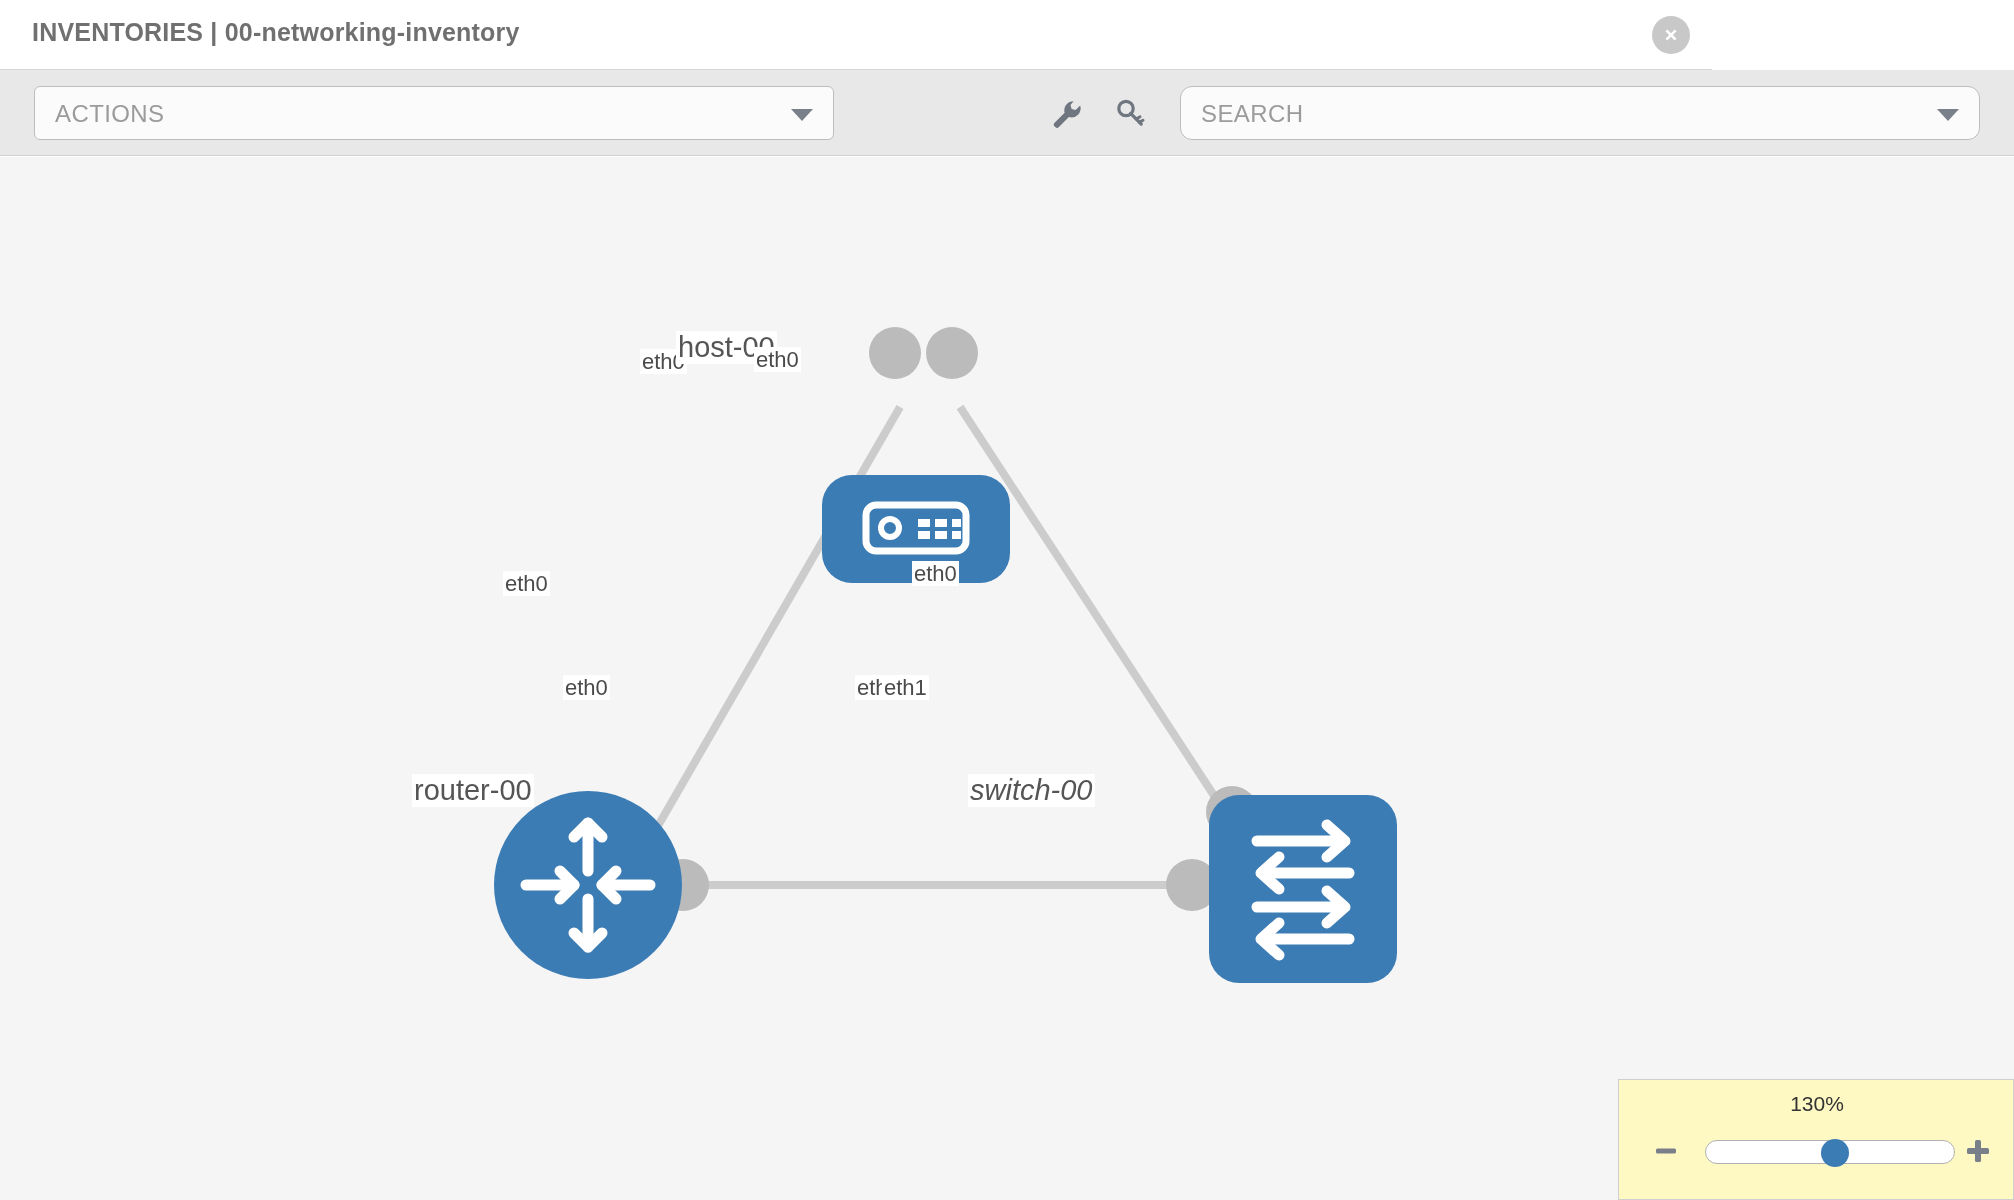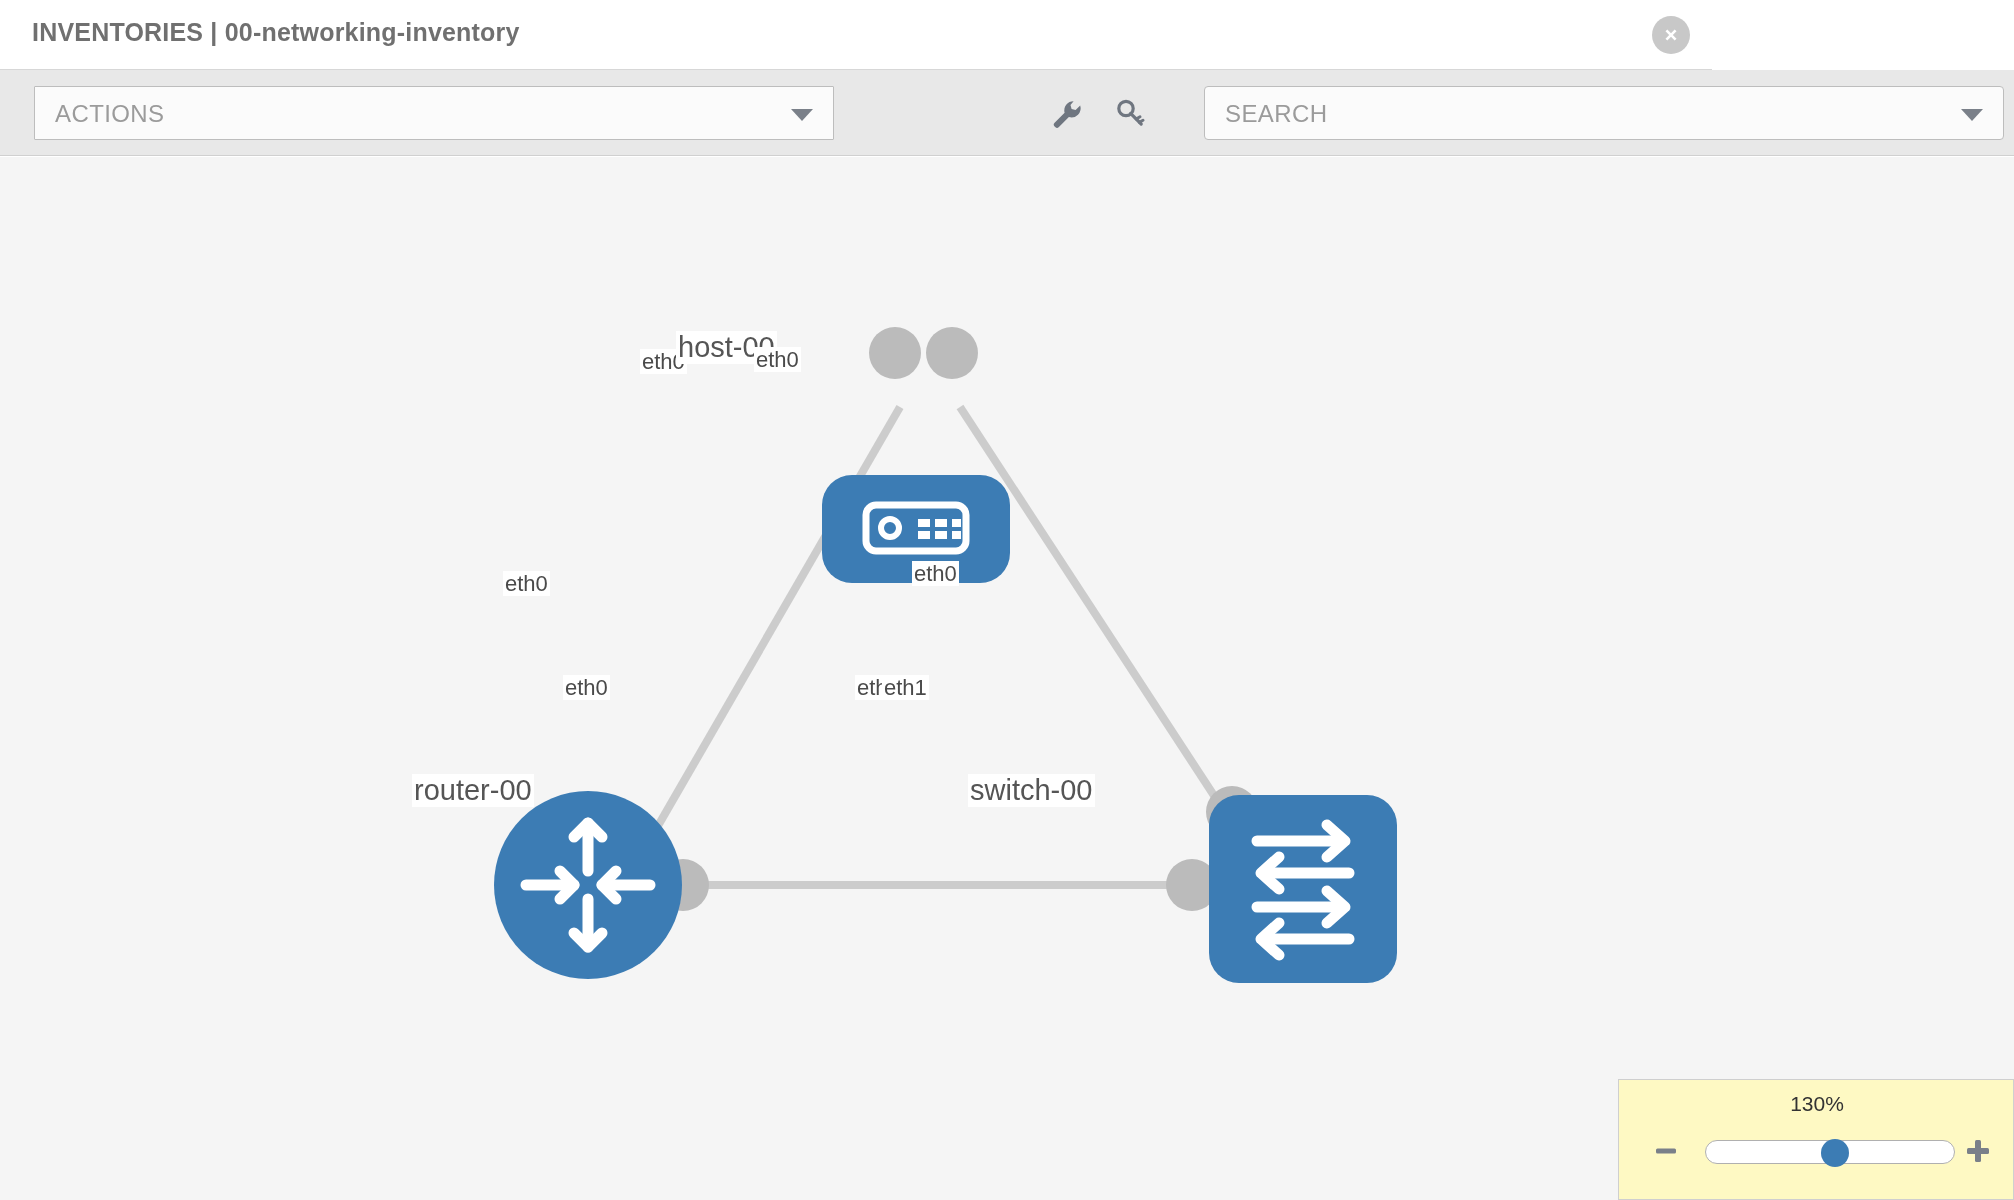--- a/index.html
+++ b/index.html
@@ -39,21 +39,21 @@
     position: absolute; top: 70px; left: 0;
     width: 2014px; height: 86px;
     background: #e8e8e8;
     border-bottom: 1px solid #d0d0d0;
   }
   .actions-select {
     position: absolute; left: 34px; top: 16px;
     width: 800px; height: 54px;
     background: #fbfbfb;
     border: 1px solid #bdbdbd;
-    border-radius: 1px;
+    border-radius: 6px;
   }
   .actions-select .sel-label {
     position: absolute; left: 20px; top: 13px;
     font-size: 24px; color: #9b9b9b; letter-spacing: .4px;
   }
   .caret {
     position: absolute; right: 20px; top: 22px;
     width: 0; height: 0;
     border-left: 11px solid transparent;
     border-right: 11px solid transparent;
@@ -66,22 +66,21 @@
     cursor: pointer;
   }
   #wrench-btn { left: 1044px; }
   #key-btn    { left: 1108px; }
 
   .search-box {
     position: absolute; left: 1180px; top: 16px;
     width: 800px; height: 54px;
     background: #fbfbfb;
     border: 1px solid #bdbdbd;
-    border-radius: 4px;
-    margin-left: 24px;
+    border-radius: 12px;
   }
   .search-box .sel-label {
     position: absolute; left: 20px; top: 13px;
     font-size: 24px; color: #9b9b9b; letter-spacing: .4px;
   }
 
   
   .canvas {
     position: absolute; top: 157px; left: 0;
     width: 2014px; height: 1043px;
@@ -261,21 +260,21 @@
     <div class="edge-label" style="left:912px; top:404px;">eth0</div>
 
     <div class="edge-label" style="left:563px; top:518px;">eth0</div>
 
     <div class="edge-label" style="left:855px; top:518px;">eth0</div>
 
     <div class="edge-label" style="left:882px; top:518px;">eth1</div>
 
     <div class="node-label" style="left:412px; top:617px;">router-00</div>
 
-    <div class="node-label" style="left:968px; top:617px;">switch-00</div>
+    <div class="node-label" style="left:968px; top:617px;font-style:italic;">switch-00</div>
 
   </div>
 
   <div class="zoom-panel">
     <div class="zoom-value">130%</div>
     <div class="zoom-row">
       <div class="zoom-minus">
         <svg width="26" height="26" viewBox="0 0 26 26" aria-hidden="true">
           <rect x="3" y="10.5" width="20" height="5" rx="1.5" fill="#7a8089"></rect>
         </svg>

